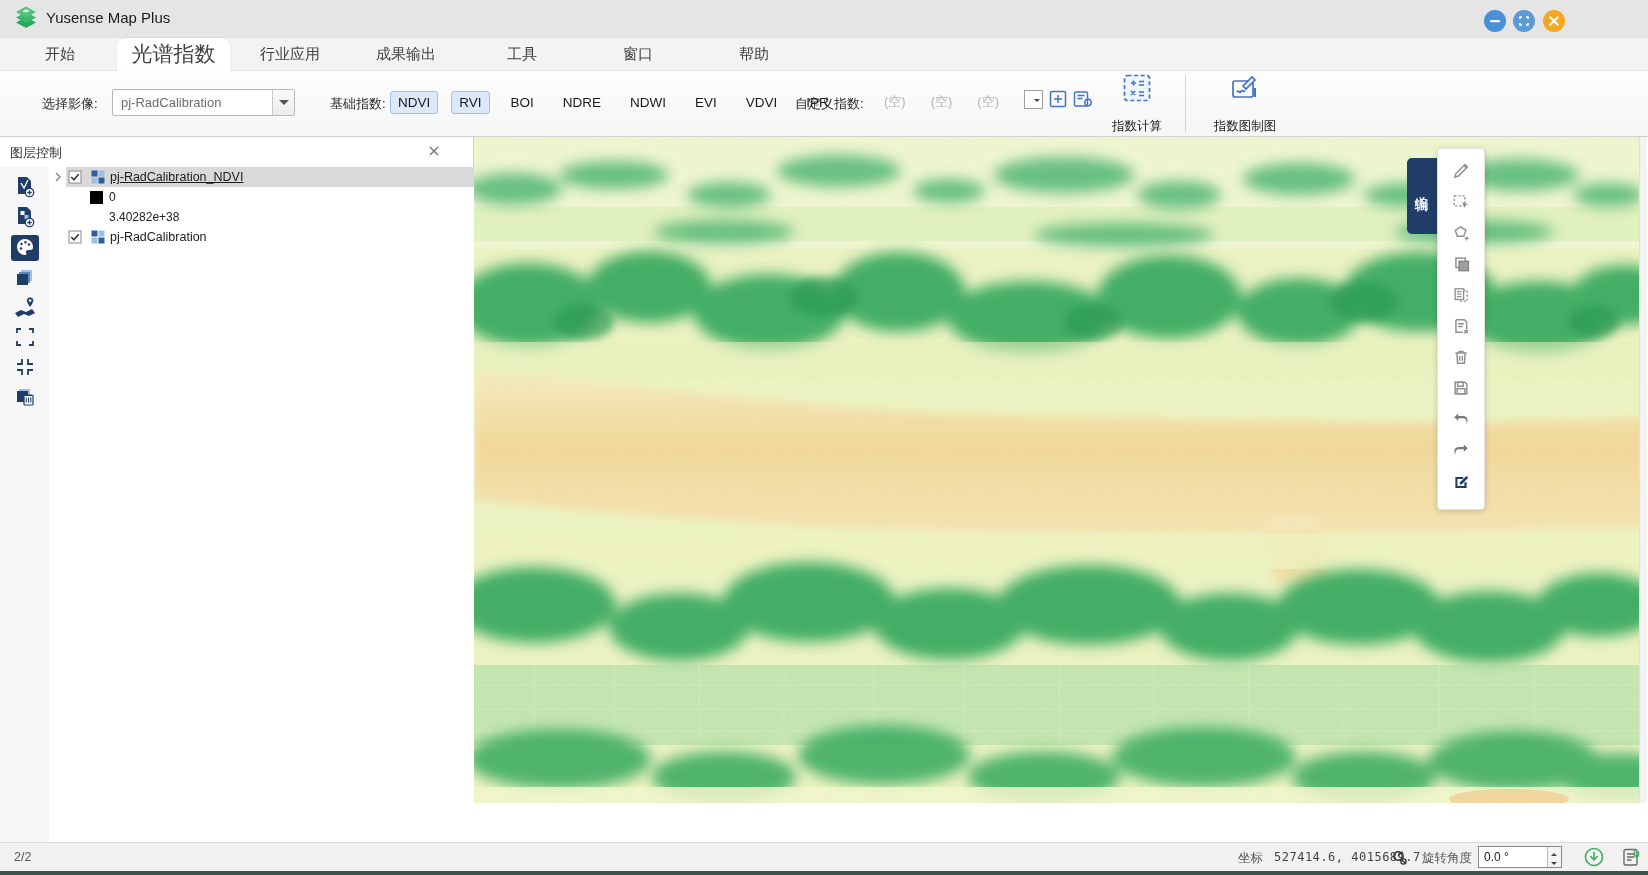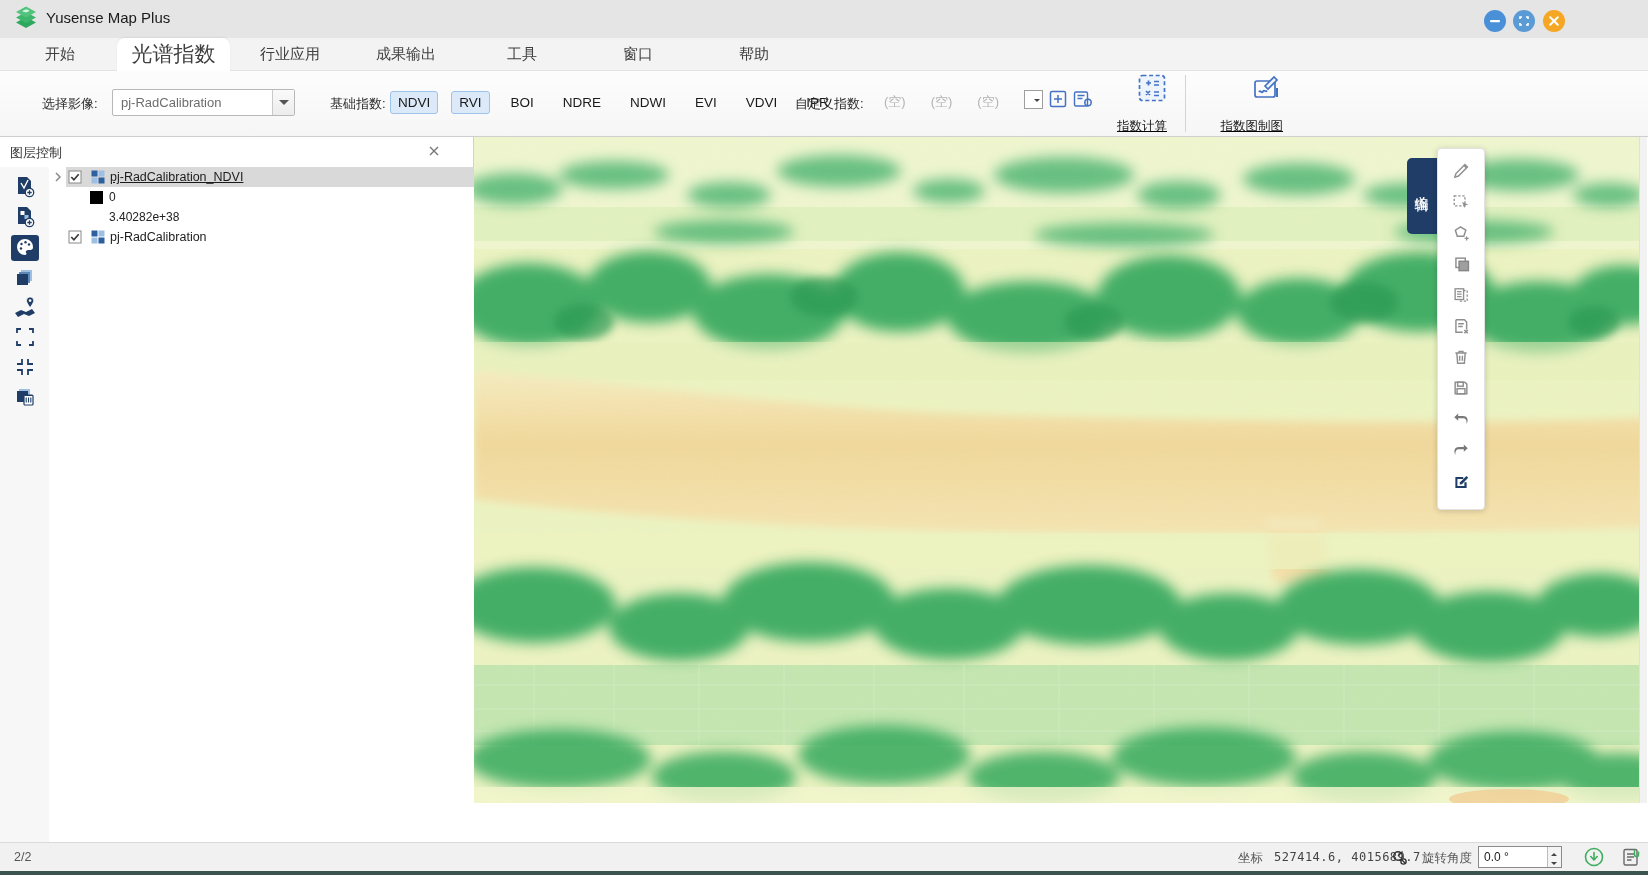--- a/index.html
+++ b/index.html
@@ -34,22 +34,22 @@
     border-left:1px solid #c9c9c9; }
   .rb-select .dd:after { content:""; position:absolute; left:6px; top:10px; border:5px solid transparent; border-top-color:#555; }
   .chips { position:absolute; left:390px; top:18px; height:26px; display:flex; gap:13px; align-items:center; }
   .chip { font-size:13.5px; color:#1a1a1a; padding:3px 7px; border:1px solid transparent; border-radius:3px; cursor:pointer; }
   .chip.sel { background:#dce9f8; border-color:#9ec3ea; }
   .slots { position:absolute; left:884px; top:22px; display:flex; gap:25px; }
   .slot { font-size:13px; color:#b3b3b3; cursor:pointer; }
   .mini-combo { position:absolute; left:1024px; top:90px; width:19px; height:19px; background:#fff; border:1px solid #9e9e9e; cursor:pointer; }
   .mini-combo:after { content:""; position:absolute; right:2px; bottom:3px; border:3.5px solid transparent; border-top-color:#444; }
   .rb-ico { position:absolute; top:89px; cursor:pointer; background:none; border:none; }
-  .big-btn { position:absolute; top:6px; width:62px; height:56px; display:flex; flex-direction:column; align-items:flex-end;
-    justify-content:center; gap:12px; border:1px solid transparent; border-radius:3px; cursor:pointer; background:transparent;text-decoration:underline; }
+  .big-btn { position:absolute; top:6px; width:62px; height:56px; display:flex; flex-direction:column; align-items:center;
+    justify-content:center; gap:12px; border:1px solid transparent; border-radius:3px; cursor:pointer; background:transparent; }
   .big-btn .bb-label { font-size:12.5px; color:#1a1a1a; white-space:nowrap; }
   .rb-sep { position:absolute; top:5px; width:1px; height:57px; background:#d4d4d4; }
 
   
   .main { position:absolute; left:0; top:137px; width:1648px; height:705px; display:flex; }
   .left-col { position:relative; width:474px; height:705px; background:#fff; border-right:1px solid #d0d0d0; }
   .panel-header { position:absolute; left:0; top:0; width:474px; height:30px; }
   .panel-title { position:absolute; left:10px; top:7px; font-size:13px; color:#333; }
   .panel-close { position:absolute; right:32px; top:7px; width:16px; height:16px; border:none; background:none; cursor:pointer; }
   .side-strip { position:absolute; left:0; top:30px; width:49px; height:675px; background:#f7f7f7; }

